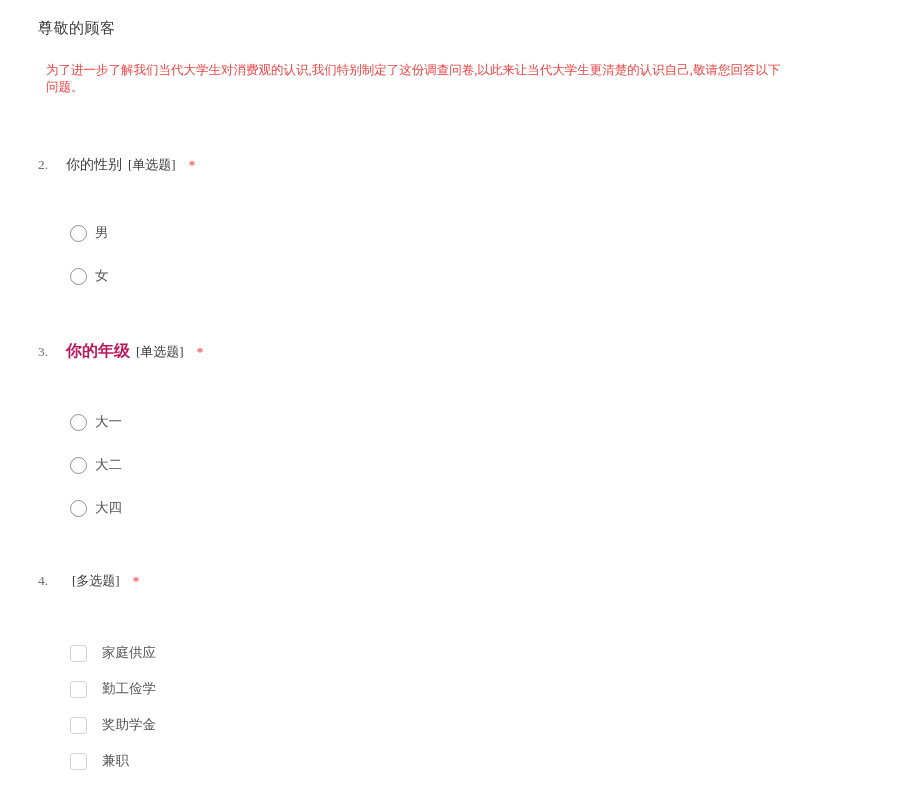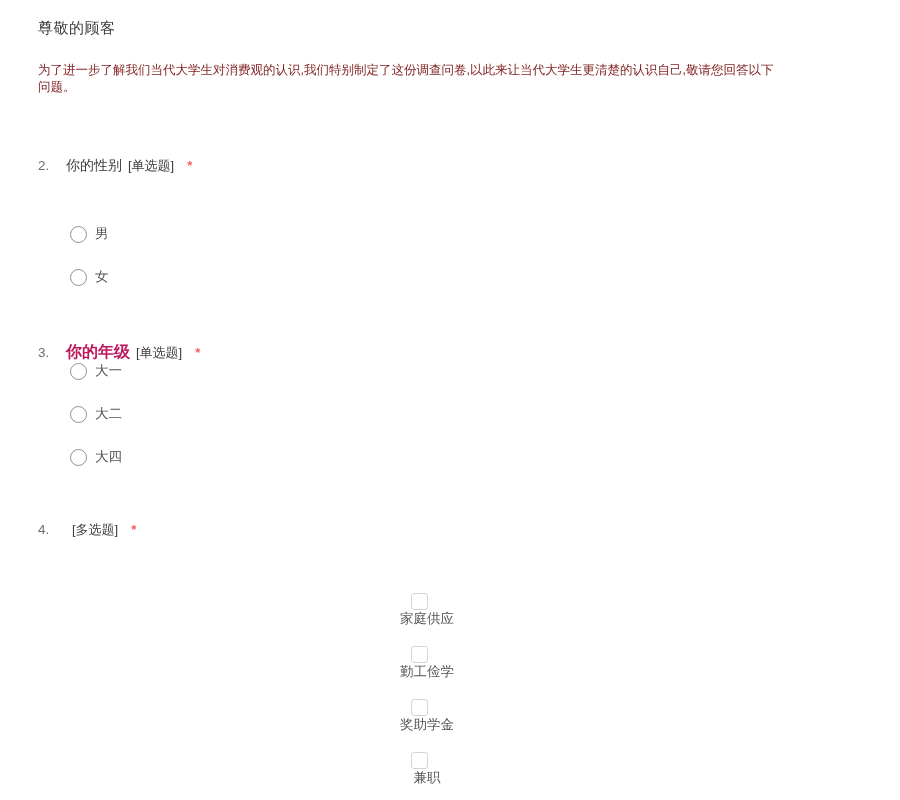--- a/index.html
+++ b/index.html
@@ -10,32 +10,34 @@
   }
   body {
     width: 900px;
     height: 800px;
     overflow: hidden;
   }
   .survey {
     padding: 18px 36px 0 38px;
     box-sizing: border-box;
     width: 820px;
+    font-family: Liberation Serif, serif;
   }
   .page-title {
     font-size: 15px;
     line-height: 20px;
     color: #3d3d3d;
     letter-spacing: 0.5px;
   }
   .intro {
     margin-top: 24px;
     font-size: 12.5px;
     line-height: 17px;
-    color: #7f1d1d;
+    color: #ef4444;
+    margin-left: 8px;
   }
   .q-header {
     display: flex;
     align-items: baseline;
     line-height: 18px;
   }
   .q-header.mt-q2 { margin-top: 60px; }
   .q-header.mt-q3 { margin-top: 57px; }
   .q-header.mt-q4 { margin-top: 55px; }
   .q-num {
@@ -68,23 +70,23 @@
     margin-left: 32px;
   }
   .opt-row {
     display: flex;
     align-items: center;
     line-height: 18px;
     cursor: pointer;
   }
   .opt-row.radio-first { margin-top: 50px; }
   .opt-row.radio-next  { margin-top: 25px; }
-  .opt-row.rgroup-first { }
-  .opt-row.check-first { margin-top: 54px; flex-direction: column; }
-  .opt-row.check-next  { margin-top: 18px; flex-direction: column; }
+  .opt-row.rgroup-first { margin-top: 52px; }
+  .opt-row.check-first { margin-top: 54px; }
+  .opt-row.check-next  { margin-top: 18px; }
   .radio-circle {
     width: 15px;
     height: 15px;
     border: 1px solid #8f8f8f;
     border-radius: 50%;
     background: #ffffff;
     flex: 0 0 15px;
     margin-right: 8px;
     box-sizing: content-box;
   }

